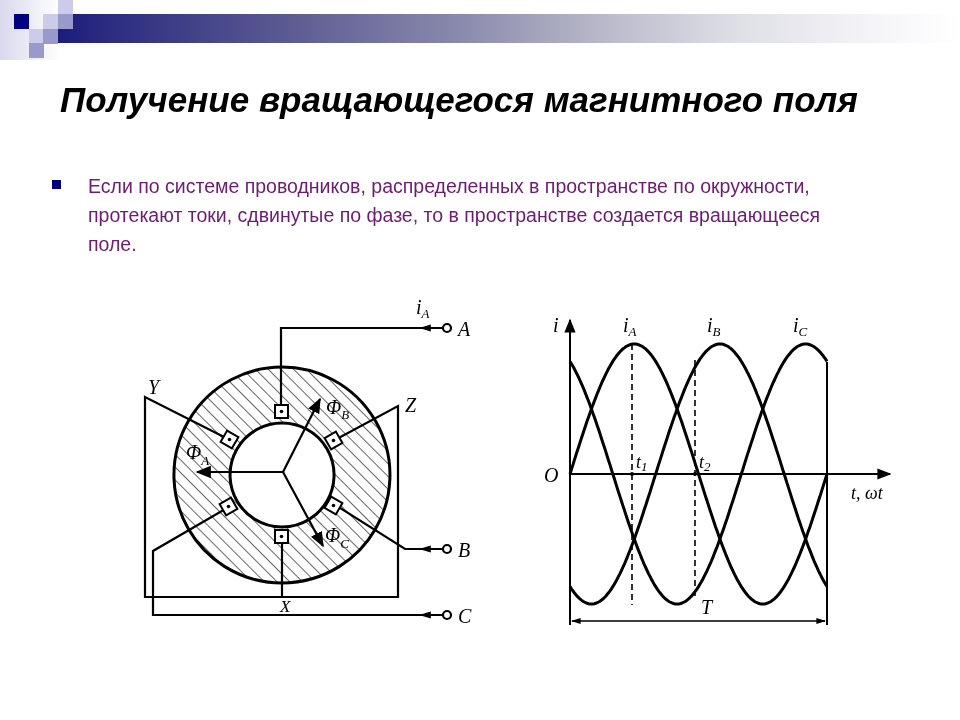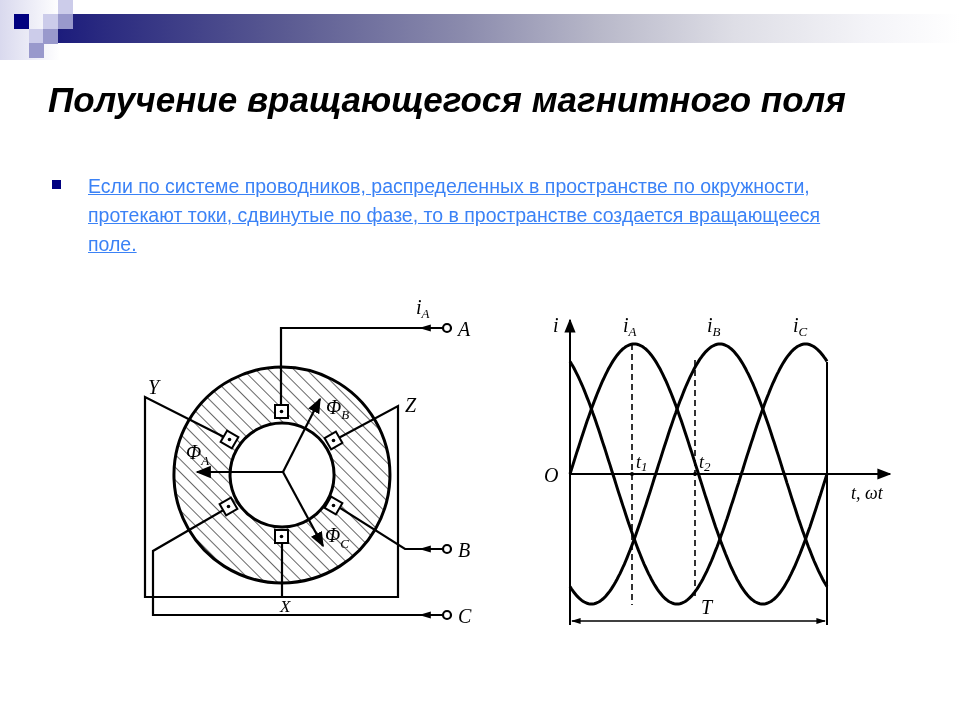--- a/index.html
+++ b/index.html
@@ -3,24 +3,24 @@
 <meta charset="utf-8">
 <style>
   html, body { margin: 0; padding: 0; }
   body { width: 960px; height: 720px; position: relative; background: #ffffff; overflow: hidden; font-family: "Liberation Sans", sans-serif; }
   .left-fade { position: absolute; left: 0; top: 0; width: 60px; height: 60px; background: linear-gradient(to right, #d9d9ee 0%, #ffffff 100%); }
   .sq { position: absolute; width: 15px; height: 15px; }
   .sq-navy { background: #000080; }
   .sq-light { background: #ccccea; }
   .sq-mid { background: #9999cc; }
   .top-bar { position: absolute; left: 58px; top: 14px; width: 902px; height: 29px; background: linear-gradient(to right, #1c1c7c 0%, #2a2a80 5%, #5a5a92 25%, #8b8bad 45%, #b8b8c9 60%, #dedee6 75%, #f4f4f8 90%, #ffffff 100%); }
-  .title { position: absolute; left: 48px; top: 78px; width: 840px; font-size: 35px; line-height: 44px; font-weight: bold; font-style: italic; color: #000; margin: 0; }
+  .title { position: absolute; left: 60px; top: 78px; width: 840px; font-size: 35px; line-height: 44px; font-weight: bold; font-style: italic; color: #000; margin: 0; }
   .bullet-row { position: absolute; left: 52px; top: 172px; width: 800px; }
   .bullet-mark { position: absolute; left: 0; top: 8px; width: 9px; height: 9px; background: #000080; }
-  .bullet-text { position: absolute; left: 36px; top: 0; width: 770px; font-size: 19.5px; line-height: 29px; color: #3b82f6; text-decoration: underline; }
+  .bullet-text { position: absolute; left: 36px; top: 0; width: 770px; font-size: 19.5px; line-height: 29px; color: #701a75; }
   svg { position: absolute; left: 0; top: 0; }
   .lbl { font-family: "Liberation Serif", serif; font-style: italic; fill: #000; }
 </style>
 </head>
 <body>
 
 <div class="left-fade"></div>
 <div class="top-bar"></div>
 <div class="sq sq-light" style="left:58px;top:0px;"></div>
 <div class="sq sq-navy" style="left:14px;top:14px;"></div>

